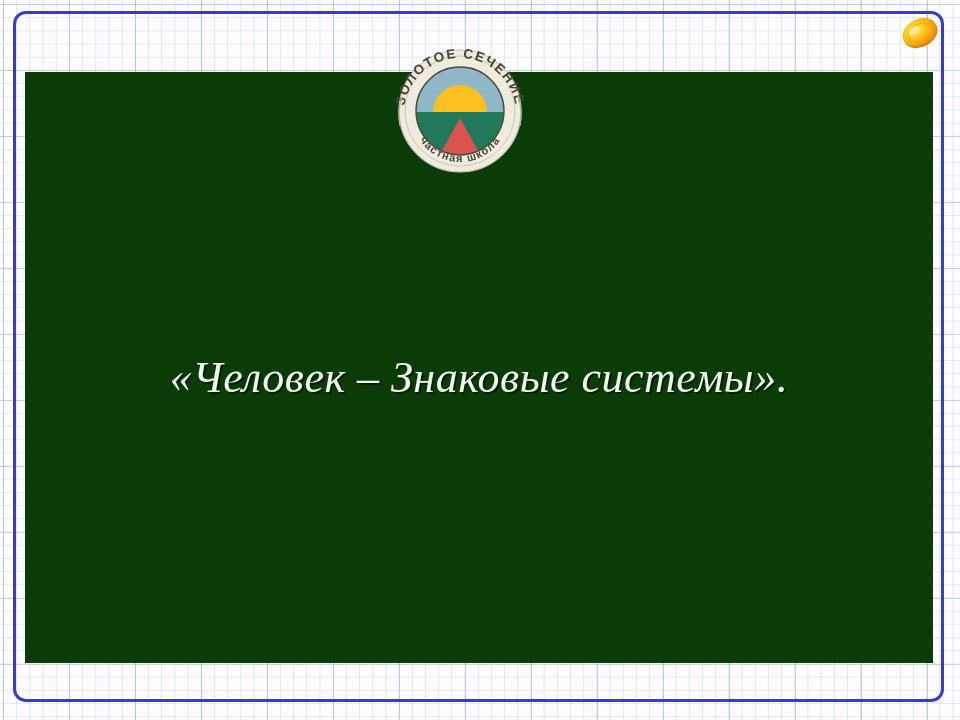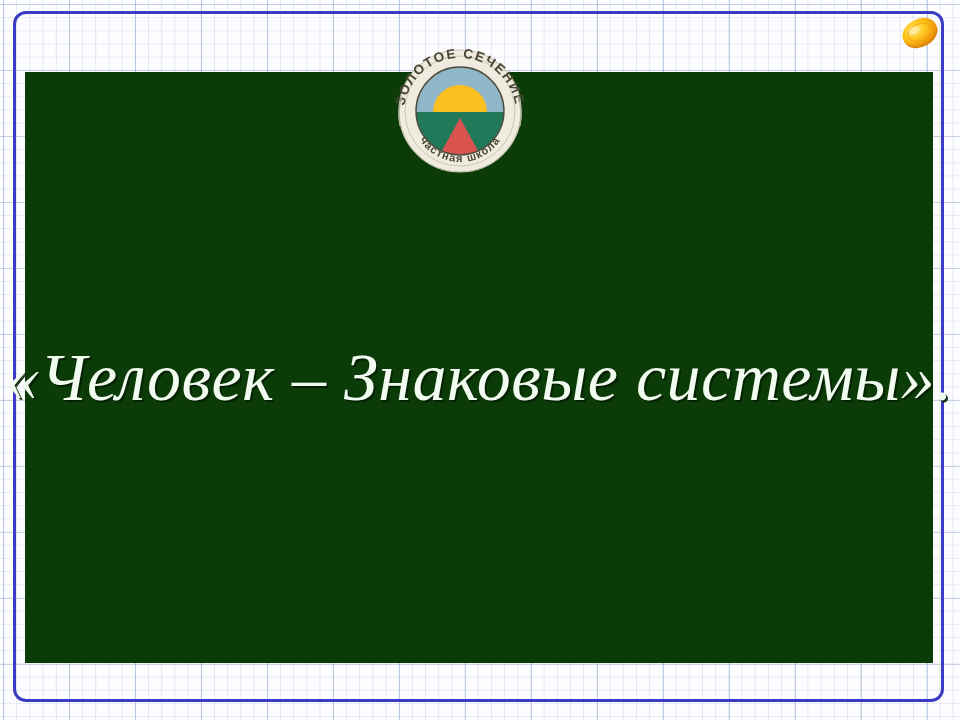--- a/index.html
+++ b/index.html
@@ -72,21 +72,21 @@
     width: 908px;
     height: 96px;
     display: flex;
     align-items: center;
     justify-content: center;
   }
   .title-text {
     font-family: "Liberation Serif", "DejaVu Serif", serif;
     font-style: italic;
     font-weight: 400;
-    font-size: 68px;
+    font-size: 44px;
     line-height: 1.05;
     color: #f2fbef;
     letter-spacing: 0.5px;
     white-space: nowrap;
     text-shadow:
       2px 2px 0 rgba(5, 32, 3, 0.85),
       1px 1px 0 rgba(5, 32, 3, 0.55);
   }
 
   

